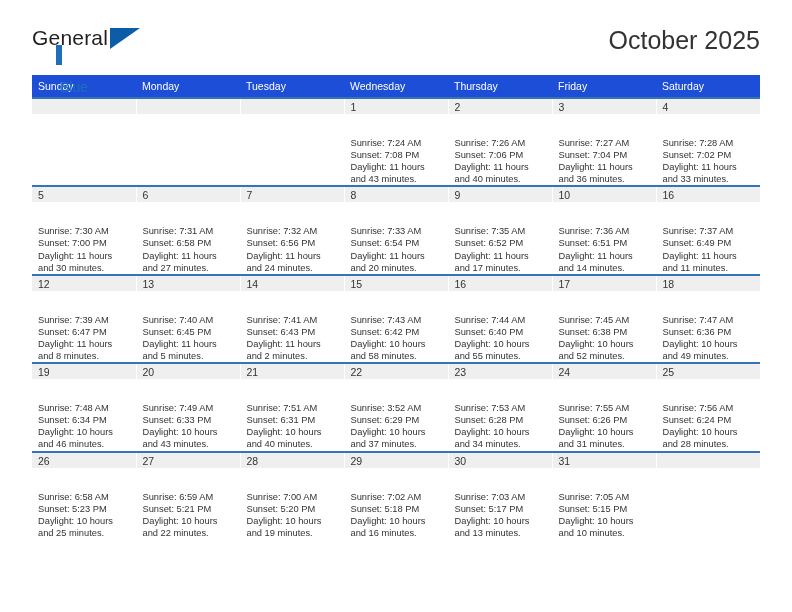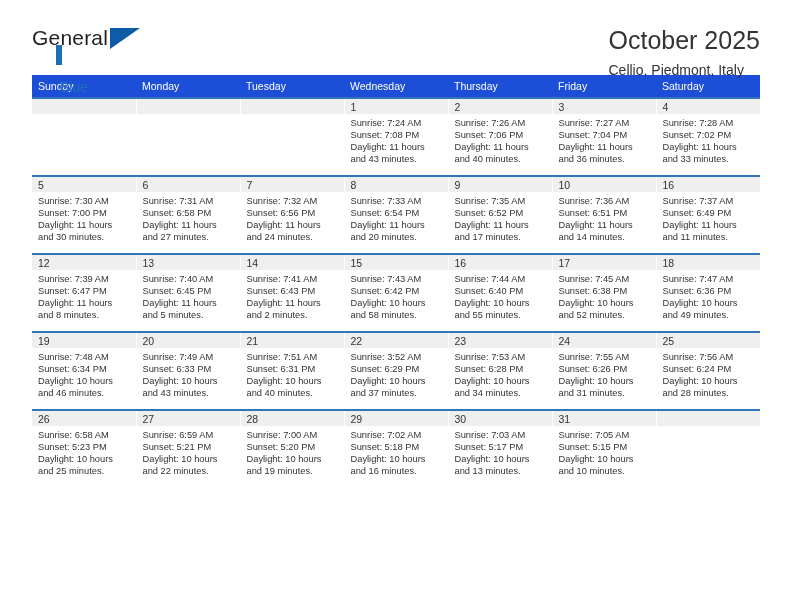--- a/index.html
+++ b/index.html
@@ -122,20 +122,21 @@
     padding: 2px 0 1px 6px;
     font-size: 10.5px;
     color: #333333;
     box-sizing: border-box;
   }
   .cell-body {
     padding: 3px 4px 0 6px;
     font-size: 9.3px;
     line-height: 12.1px;
     color: #333333;
+    margin-top: 20px;
   }
   .cell-body div {
     white-space: nowrap;
   }
   td.empty .cell-body {
     visibility: hidden;
   }
 </style>
 </head>
 <body>
@@ -146,21 +147,20 @@
 
     <div class="brand">
       <span class="brand-general">General</span>
       <span class="brand-flag"></span>
       <span class="brand-bar"></span>
       <span class="brand-blue">Blue</span>
     </div>
 
     <div class="title-block">
       <div class="cal-title">October 2025</div>
-      <div class="cal-location">Cellio, Piedmont, Italy</div>
     </div>
 
   </div>
 
   <table class="calendar">
     <thead>
       <tr>
         <th>Sunday</th>
         <th>Monday</th>
         <th>Tuesday</th>

